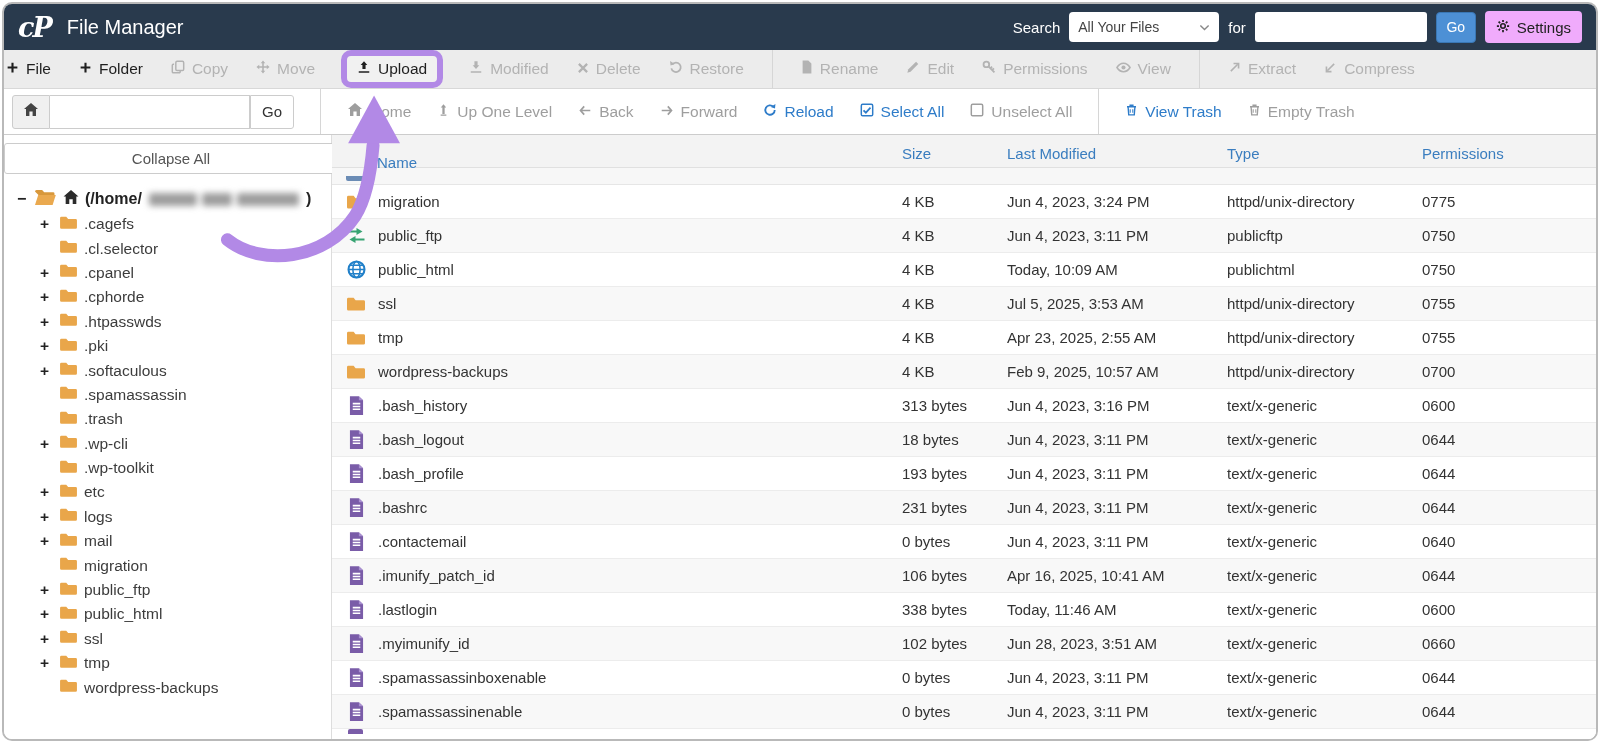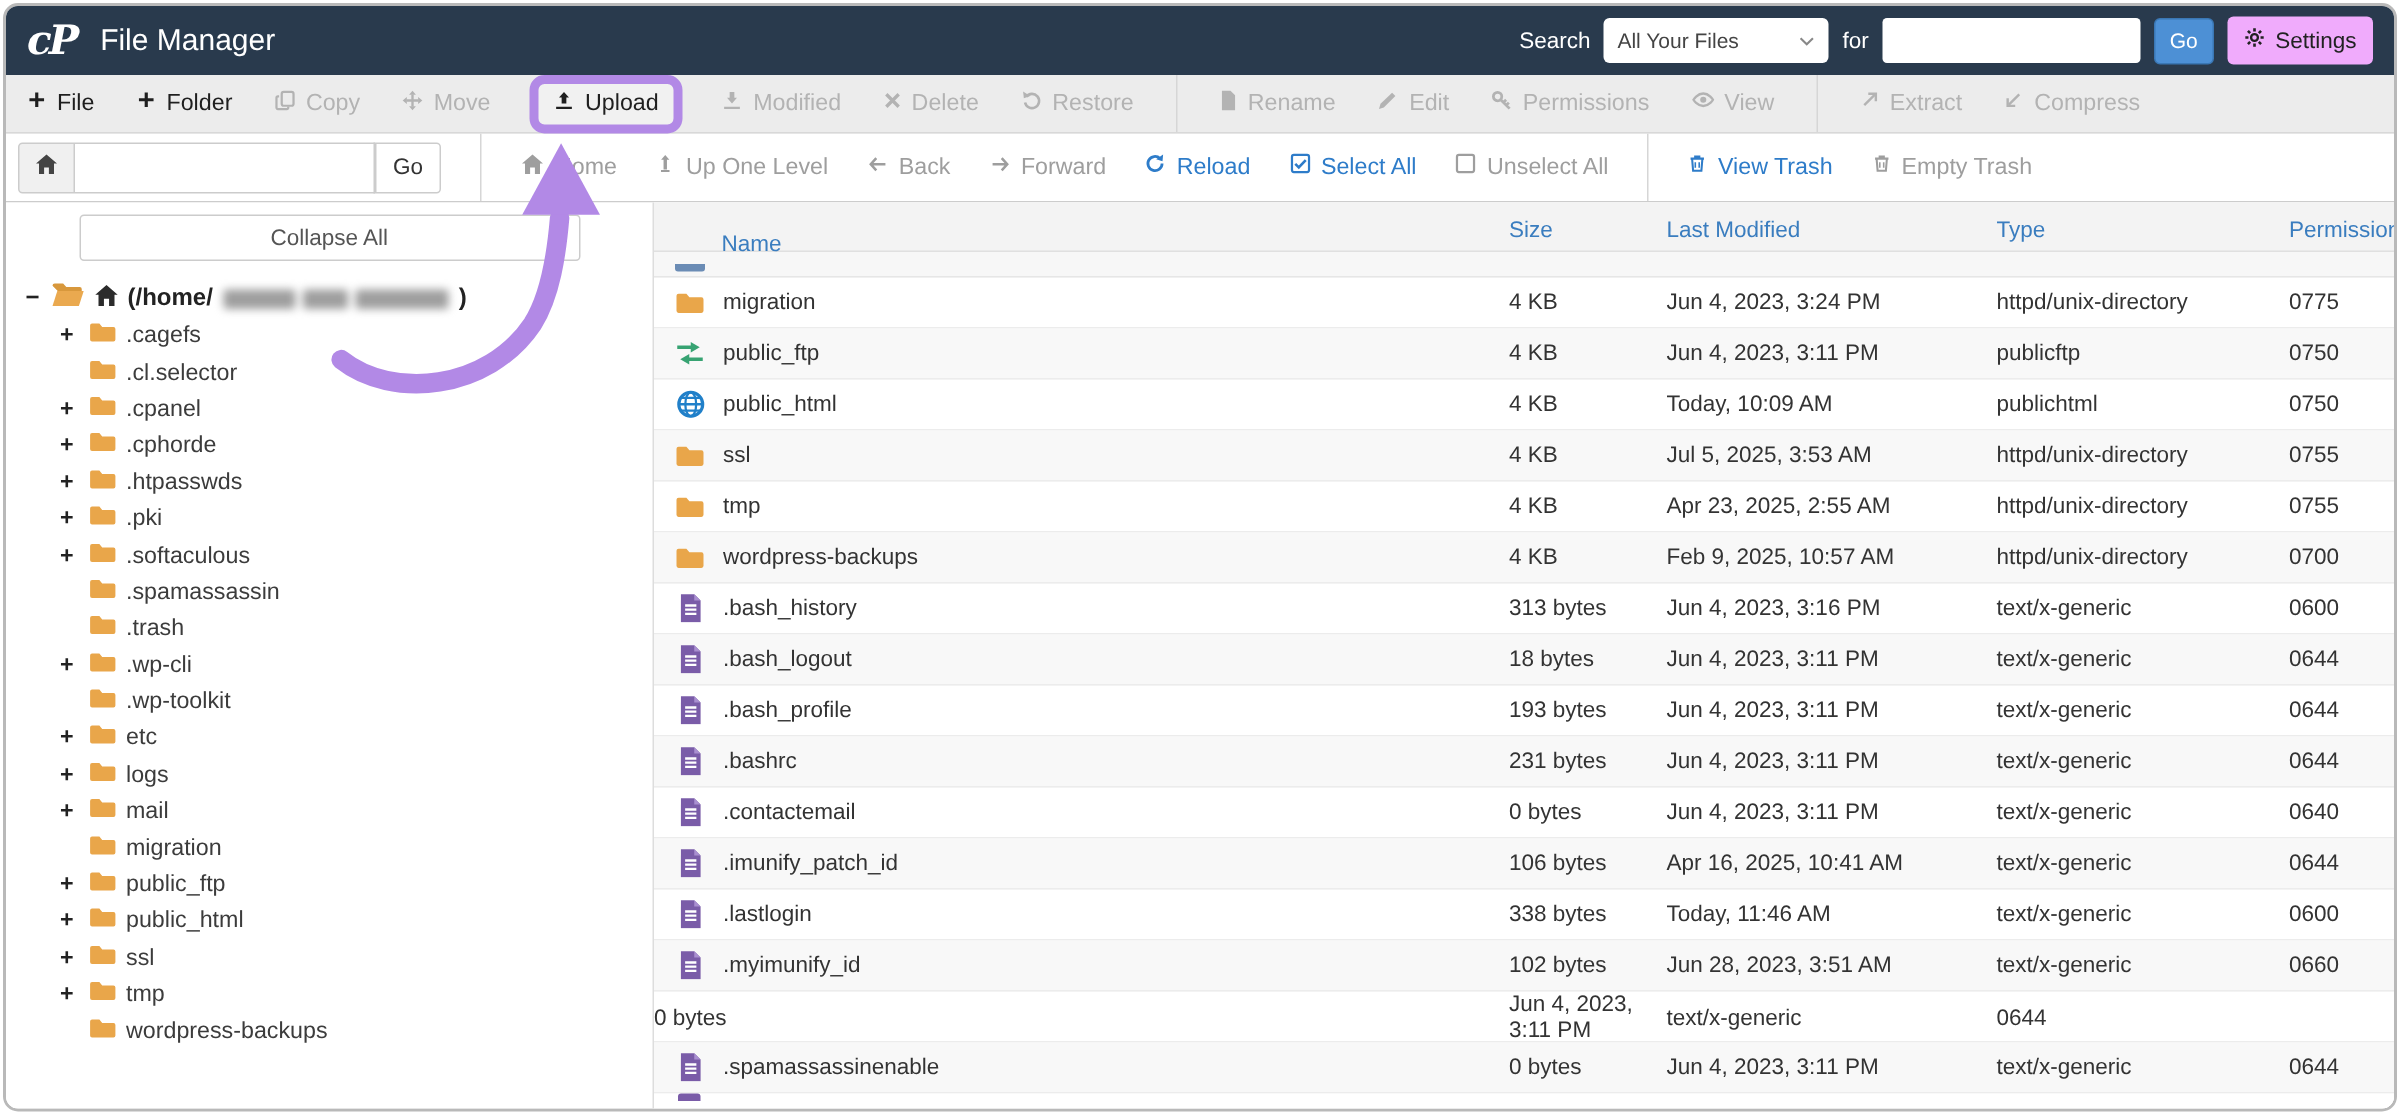--- a/index.html
+++ b/index.html
@@ -14,40 +14,40 @@
   .logo{font-family:"DejaVu Serif",serif;font-style:italic;font-weight:bold;font-size:27px;letter-spacing:-2px;margin-right:16px;line-height:1;}
   .apptitle{font-size:20px;font-weight:400;}
   .searchbar{margin-left:auto;display:flex;align-items:center;gap:9px;}
   .searchbar .lbl{font-size:15px;}
   .scope-select{width:150px;height:30px;background:#fff;border-radius:4px;display:flex;align-items:center;padding:0 9px;color:#444;font-size:14px;}
   .scope-select .chev{margin-left:auto;display:flex;}
   .search-input{width:172px;height:30px;border:none;border-radius:3px;padding:0 8px;font-size:14px;font-family:inherit;}
   .go-blue{width:40px;height:31px;background:#4d90d5;border:1px solid #3a77b4;border-radius:4px;color:#fff;font-size:14px;font-family:inherit;cursor:pointer;}
   .settings-btn{height:32px;background:#f0abfc;border:none;border-radius:4px;color:#222;font-size:15px;font-family:inherit;display:flex;align-items:center;gap:7px;padding:0 11px;cursor:pointer;}
   
-  .toolbar1{height:39px;background:#ececec;border-bottom:1px solid #d8d8d8;display:flex;align-items:center;padding:0 14px;gap:28px;position:relative;z-index:4;}
+  .toolbar1{height:39px;background:#ececec;border-bottom:1px solid #d8d8d8;display:flex;align-items:center;padding:0 2px;gap:28px;position:relative;z-index:4;}
   .tb-btn{display:flex;align-items:center;gap:7px;background:none;border:none;font-family:inherit;font-size:15.5px;cursor:pointer;padding:0;white-space:nowrap;}
   .tb-btn[data-state="on"]{color:#1f1f1f;}
   .tb-btn[data-state="off"]{color:#b3b3b3;}
   .tb-btn svg{flex:none;}
   .vdiv{width:1px;align-self:stretch;background:#d6d6d6;}
   .upload-wrap{border:6px solid #b289e6;border-radius:10px;background:#f1f1f1;padding:4px 10px;margin:-10px -2px;position:relative;z-index:5;}
   .upload-wrap .tb-btn{font-weight:400;}
   
   .toolbar2{height:46px;background:#fff;border-bottom:1px solid #ccc;display:flex;align-items:center;padding:0 8px;gap:26px;}
   .pathgroup{display:flex;align-items:stretch;height:34px;}
   .home-sq{width:38px;background:#f0f0f0;border:1px solid #ccc;border-radius:3px 0 0 3px;display:flex;align-items:center;justify-content:center;color:#444;cursor:pointer;}
   .path-input{width:200px;border:1px solid #ccc;border-left:none;padding:0 8px;font-size:14px;font-family:inherit;}
   .go-white{width:44px;background:#fff;border:1px solid #ccc;border-radius:0 3px 3px 0;font-size:15px;color:#333;font-family:inherit;cursor:pointer;}
   .nav-btn{display:flex;align-items:center;gap:7px;background:none;border:none;font-family:inherit;font-size:15.5px;cursor:pointer;padding:0;white-space:nowrap;}
   .nav-btn[data-state="blue"]{color:#2e7cc9;}
   .nav-btn[data-state="gray"]{color:#9e9e9e;}
   
   .bodyrow{display:flex;height:604px;}
-  .sidebar{width:432px;flex:none;border-right:1px solid #ddd;background:#fff;padding-top:8px;}
+  .sidebar{width:328px;flex:none;border-right:1px solid #ddd;background:#fff;padding-top:8px;}
   .collapse-btn{display:block;width:334px;margin:0 auto 12px auto;height:31px;background:#fff;border:1px solid #ccc;border-radius:3px;font-size:15px;color:#555;font-family:inherit;cursor:pointer;}
   .tree{font-size:15.5px;color:#3c3c3c;}
   .tree-root{display:flex;align-items:center;gap:5px;padding-left:13px;height:26px;font-weight:700;color:#222;font-size:16px;cursor:pointer;}
   .tree-root .toggle{width:12px;font-weight:700;}
   .blurred{display:inline-flex;gap:5px;filter:blur(3px);margin:0 2px;}
   .blurred i{display:block;height:13px;border-radius:2px;background:#9e9e9e;}
   .tree-item{display:flex;align-items:center;gap:6px;padding-left:36px;height:24.4px;cursor:pointer;}
   .tree-item .toggle{width:13px;font-weight:700;color:#222;text-align:left;}
   
   .files{flex:1;display:flex;flex-direction:column;background:#fff;min-width:0;}
@@ -686,20 +686,31 @@
                 </svg>
             </span>
             <span>.myimunify_id</span>
           </span>
           <span>102 bytes</span>
           <span>Jun 28, 2023, 3:51 AM</span>
           <span>text/x-generic</span>
           <span>0660</span>
         </div>
           <div class="grid frow">
+          <span class="c-name">
+            <span class="row-icon" data-icon="file">
+
+              <svg class="i-file" width="15" height="19" viewBox="0 0 16 20">
+                  <path d="M1 0h9.5L15 4.5V20H1z" fill="#7a5ca8"></path>
+                  <path d="M10.5 0L15 4.5h-4.5z" fill="#a98fd0"></path>
+                  <path d="M4 8h8M4 11h8M4 14h8" stroke="#fff" stroke-width="1.7"></path>
+                </svg>
+            </span>
+            <span>.spamassassinboxenable</span>
+          </span>
           <span>0 bytes</span>
           <span>Jun 4, 2023, 3:11 PM</span>
           <span>text/x-generic</span>
           <span>0644</span>
         </div>
           <div class="grid frow">
           <span class="c-name">
             <span class="row-icon" data-icon="file">
 
               <svg class="i-file" width="15" height="19" viewBox="0 0 16 20">

